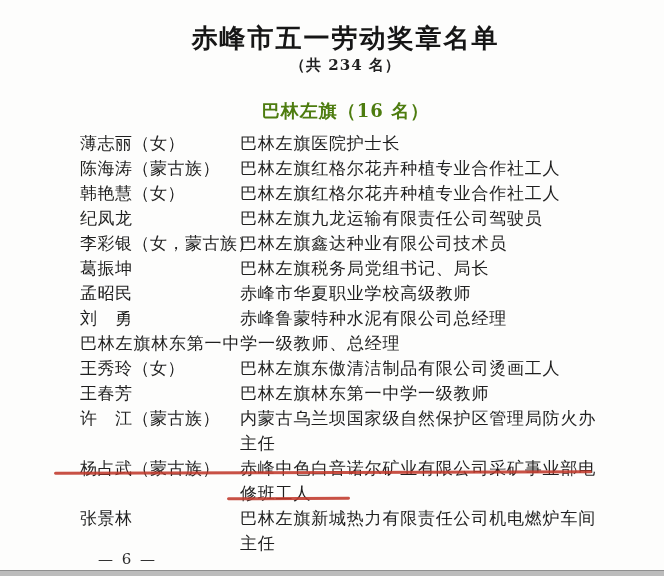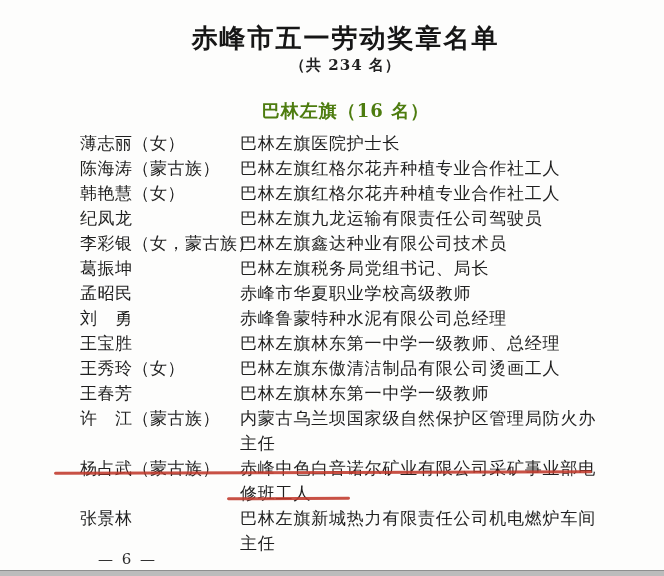--- a/index.html
+++ b/index.html
@@ -123,21 +123,20 @@
     </div>
     <div class="row">
       <div class="name-cell">孟昭民</div>
       <div class="desc-cell">赤峰市华夏职业学校高级教师</div>
     </div>
     <div class="row">
       <div class="name-cell">刘　勇</div>
       <div class="desc-cell">赤峰鲁蒙特种水泥有限公司总经理</div>
     </div>
     <div class="row">
-      <div class="name-cell">王宝胜</div>
       <div class="desc-cell">巴林左旗林东第一中学一级教师、总经理</div>
     </div>
     <div class="row">
       <div class="name-cell">王秀玲（女）</div>
       <div class="desc-cell">巴林左旗东傲清洁制品有限公司烫画工人</div>
     </div>
     <div class="row">
       <div class="name-cell">王春芳</div>
       <div class="desc-cell">巴林左旗林东第一中学一级教师</div>
     </div>

